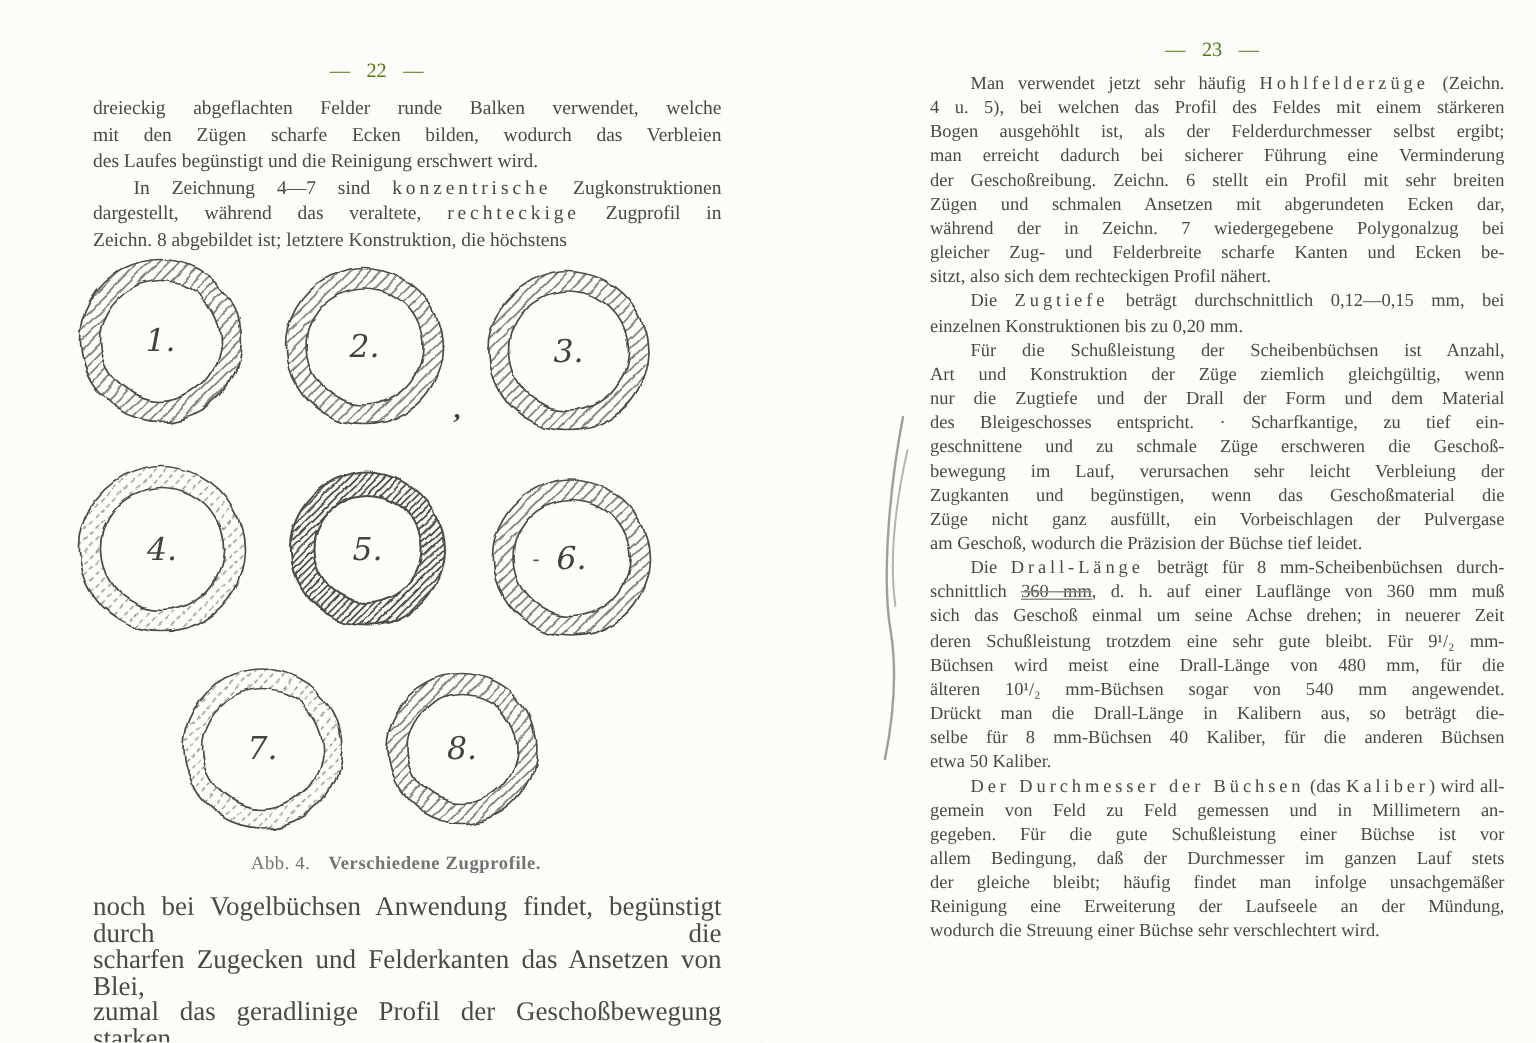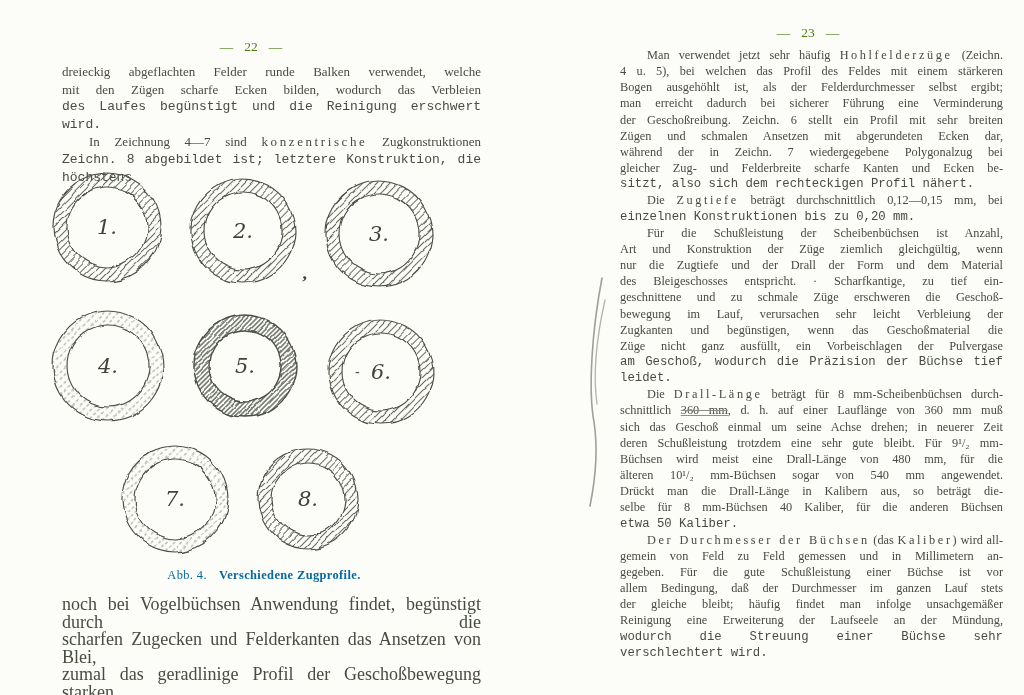--- a/index.html
+++ b/index.html
@@ -14,37 +14,37 @@
     position:relative;width:1024px;height:695px;
     background:#fcfcf9;
     overflow:hidden;
   }
   
   .textblock{position:absolute;}
   #left-text-top   {left:62px;  top:63px;  width:419px; font-size:13px;   line-height:17.6px;}
   #left-text-bottom{left:62px;  top:596px; width:419px; font-size:18px;   line-height:17.6px;}
   #right-text      {left:620px; top:47px;  width:383px; font-size:12.3px; line-height:16.15px;}
   .line{text-align:justify;text-align-last:justify;white-space:normal;}
-  .line.last{text-align-last:left;font-family:Liberation Mono, monospace;}
+  .line.last{text-align-last:left;}
   .line.ind{text-indent:27px;font-family:Liberation Serif, serif;}
   .g{letter-spacing:2.6px;}
   .strike{text-decoration:line-through underline;text-decoration-color:#8e9086;text-decoration-thickness:1px;}
   
   .pgheader{position:absolute;font-size:13.5px;text-align:center;color:#4d7c0f;}
   #header-22{left:62px;width:378px;top:39px;}
   #header-23{left:620px;width:376px;top:25px;}
   .pgdash{margin:0 11px;}
   
   #figure{position:absolute;left:0;top:0;width:1024px;height:695px;pointer-events:none;}
   #figure svg{position:absolute;}
   .pnum{font-family:"DejaVu Serif", serif;font-style:italic;font-size:21px;fill:#3f443b;}
   .pmark{font-family:"DejaVu Serif", serif;font-size:14px;fill:#4a4f45;}
   #caption{
     position:absolute;left:52px;top:568px;width:424px;
-    text-align:center;font-size:12.4px;color:#0369a1;
+    text-align:center;font-size:12.4px;color:#737373;
   }
   #caption .cap-title{font-weight:bold;margin-left:12px;letter-spacing:0.4px;}
   #caption .cap-label{letter-spacing:0.4px;}
   
   #pencil-mark{position:absolute;left:585px;top:272px;}
   #ink-blot{
     position:absolute;left:301px;top:272px;
     font-size:18px;font-weight:bold;color:#3c4037;
     transform:rotate(6deg);
   }
@@ -82,20 +82,21 @@
   </div>
   <div class="pgheader" id="header-23">
     <span class="pgdash">—</span><span>23</span><span class="pgdash">—</span>
   </div>
 
   <div class="textblock" id="left-text-top">
       <div class="line">dreieckig abgeflachten Felder runde Balken verwendet, welche</div>
       <div class="line">mit den Zügen scharfe Ecken bilden, wodurch das Verbleien</div>
       <div class="line last">des Laufes begünstigt und die Reinigung erschwert wird.</div>
       <div class="line ind">In Zeichnung 4—7 sind <span class="g">konzentrische</span> Zugkonstruktionen</div>
+      <div class="line">dargestellt, während das veraltete, <span class="g">rechteckige</span> Zugprofil in</div>
       <div class="line last">Zeichn. 8 abgebildet ist; letztere Konstruktion, die höchstens</div>
     </div>
 
   <div id="figure">
       <svg viewBox="-64 -64 128 128" width="128" height="128" style="left: 43px; top: 163px;">
         <path d="M 0 -54 A 54 54 0 1 1 -0.05 -54 Z M 0 -40 A 40 40 0 1 0 0.05 -40 Z" fill="url(#h-light)" fill-rule="evenodd" stroke="#4a4f45" stroke-width="1.15" filter="url(#rough2)"></path>
         <text x="0" y="7" text-anchor="middle" class="pnum">1.</text>
       </svg>
       <svg viewBox="-62 -62 124 124" width="124" height="124" style="left: 181px; top: 169px;">
         <path d="M 0 -52 A 52 52 0 1 1 -0.05 -52 Z M 0 -39 A 39 39 0 1 0 0.05 -39 Z" fill="url(#h-light)" fill-rule="evenodd" stroke="#4a4f45" stroke-width="1.15" filter="url(#rough1)"></path>

